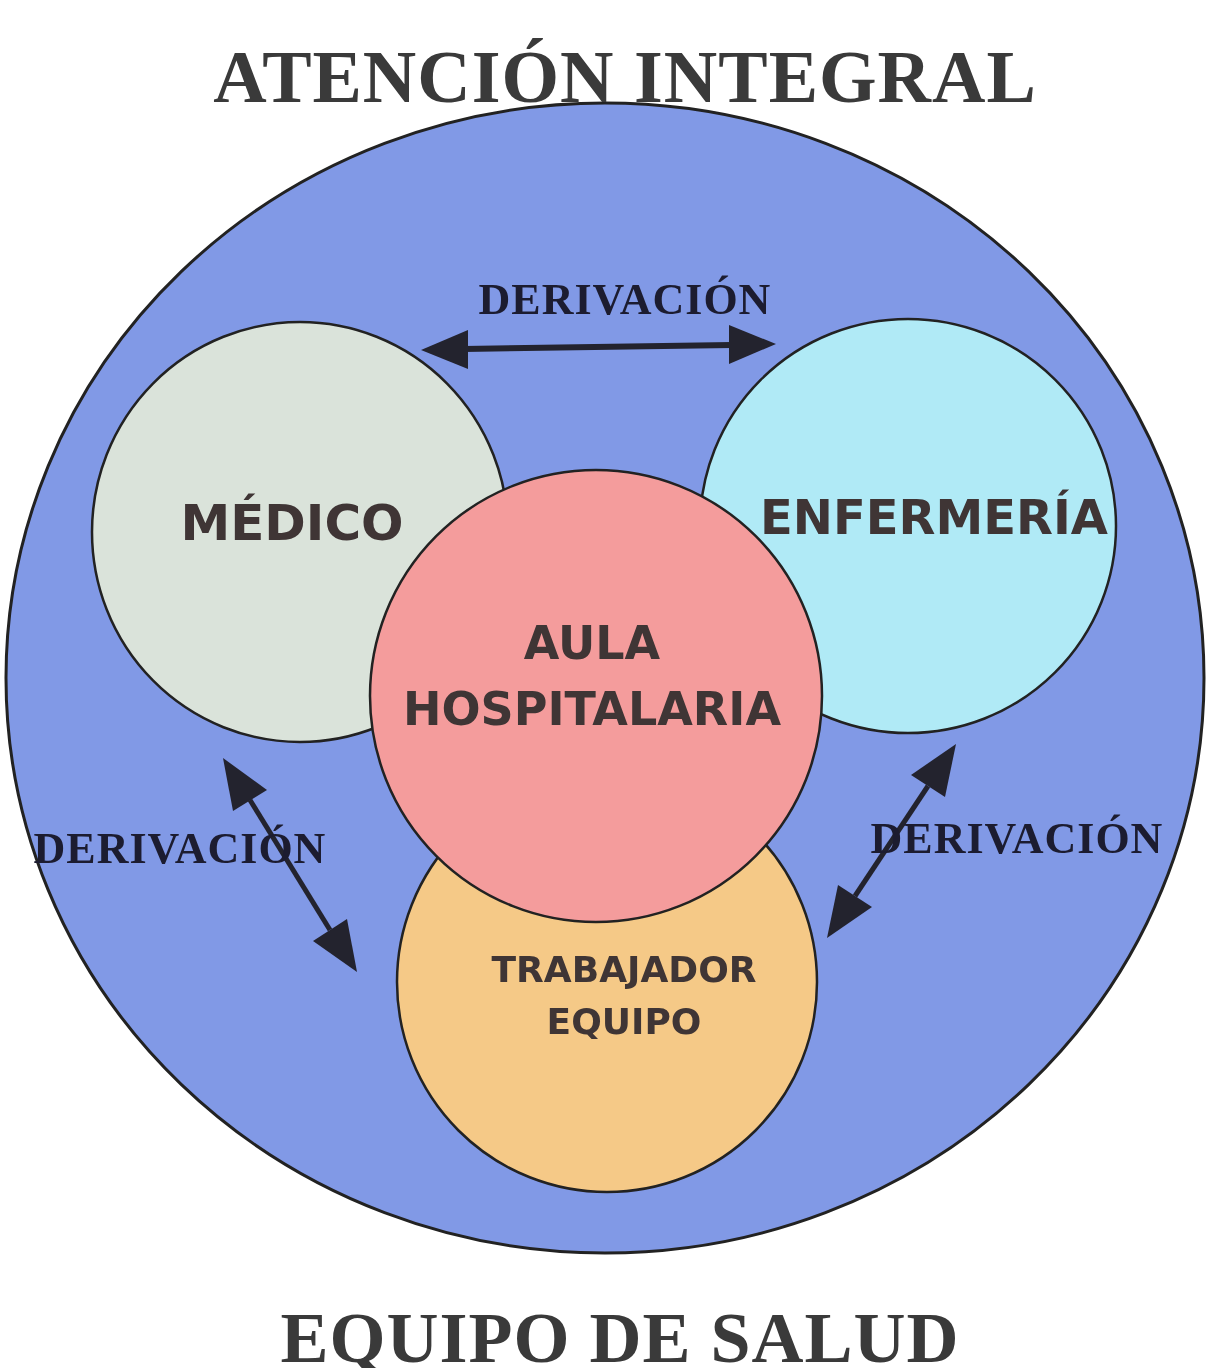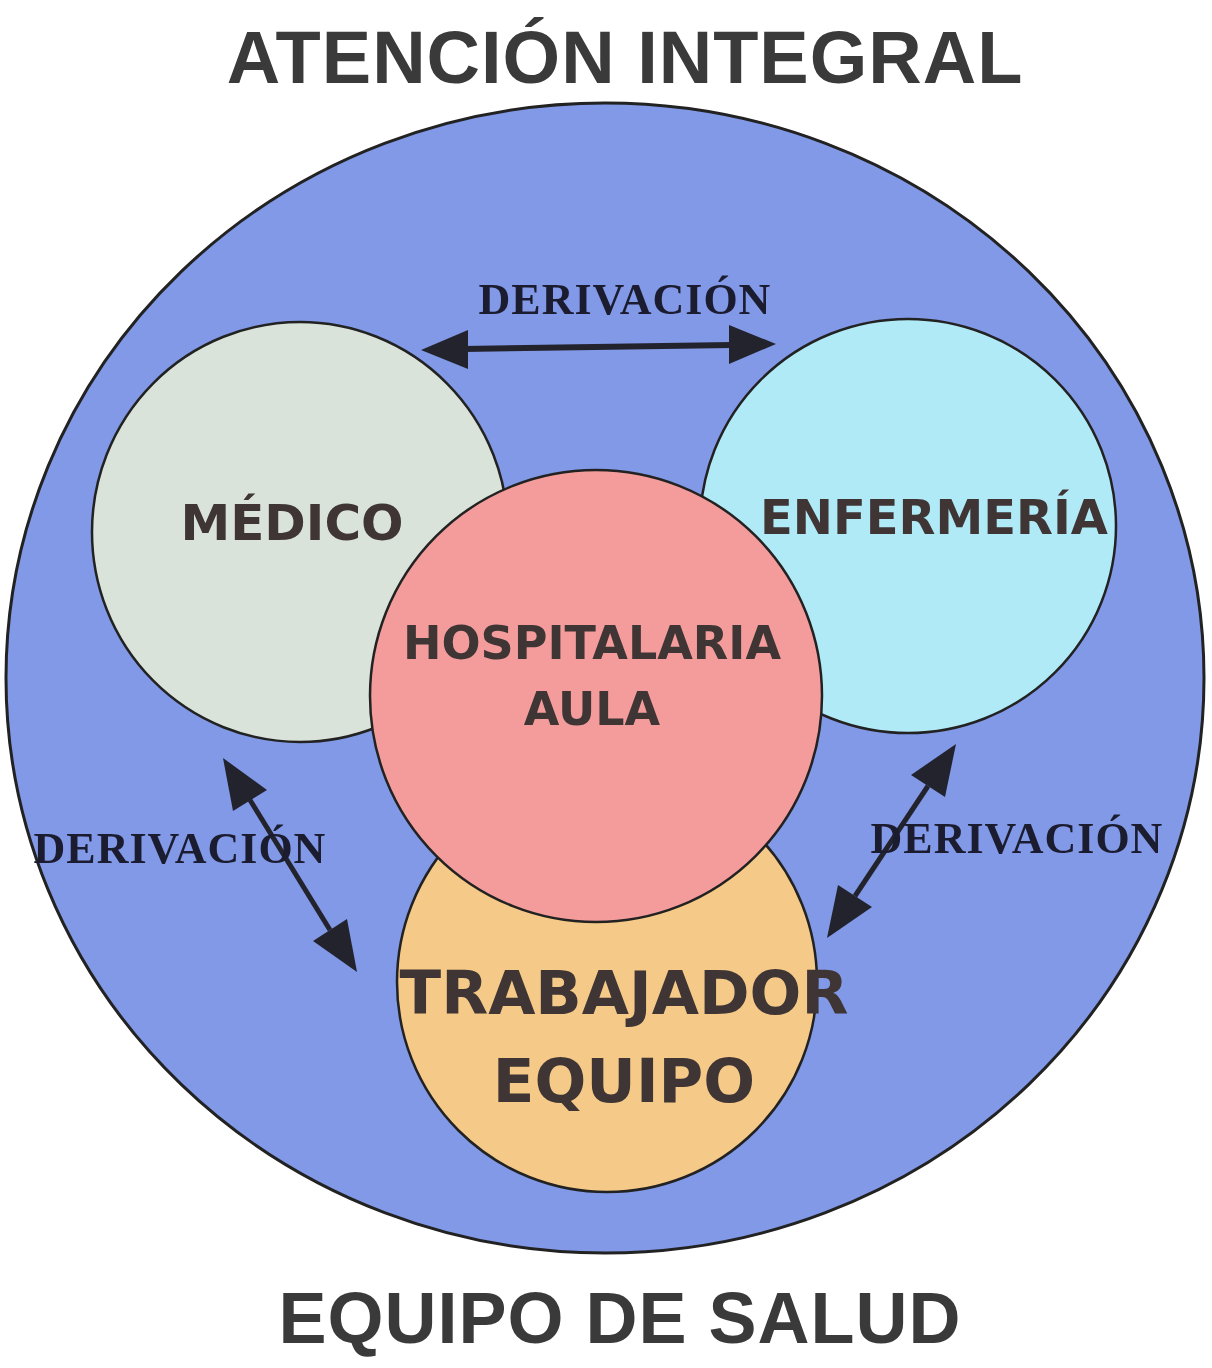--- a/index.html
+++ b/index.html
@@ -24,23 +24,24 @@
   }
   .lbl {
     position: absolute;
     transform: translate(-50%, -50%);
     white-space: nowrap;
     text-align: center;
     font-weight: bold;
     user-select: none;
   }
   .heading {
-    font-family: Liberation Sans, sans-serif;
+    font-family: Liberation Serif, serif;
     color: #3a3a3a;
     letter-spacing: 1px;
+    margin-top: 20px;
   }
   .node-label {
     font-family: "DejaVu Sans", sans-serif;
     color: #3f3535;
   }
   .relation-label {
     font-family: "Liberation Serif", serif;
     color: #1c1c30;
     letter-spacing: 1px;
     text-align: right;
@@ -85,25 +86,25 @@
 
   <div class="lbl heading" style="left:625px; top:57px; font-size:74px;">ATENCIÓN INTEGRAL</div>
 
   <div class="lbl relation-label" style="left:625px; top:299px; font-size:44px;">DERIVACIÓN</div>
 
   <div class="lbl node-label" style="left:292px; top:523px; font-size:50px;">MÉDICO</div>
 
   <div class="lbl node-label" style="left:934px; top:517px; font-size:48px;">ENFERMERÍA</div>
 
   <div class="lbl node-label two-line" style="left:592px; top:676px; font-size:46px;">
+    <div>AULA</div>
     <div>HOSPITALARIA</div>
-    <div>AULA</div>
   </div>
 
-  <div class="lbl node-label two-line" style="left:624px; top:1037px; font-size:61px;">
+  <div class="lbl node-label two-line" style="left:624px; top:996px; font-size:36px;">
     <div>TRABAJADOR</div>
     <div>EQUIPO</div>
   </div>
 
   <div class="lbl relation-label" style="left:180px; top:848px; font-size:44px;">DERIVACIÓN</div>
 
   <div class="lbl relation-label" style="left:1017px; top:838px; font-size:44px;">DERIVACIÓN</div>
 
   <div class="lbl heading" style="left:620px; top:1318px; font-size:72px;text-align:right;">EQUIPO DE SALUD</div>
 

